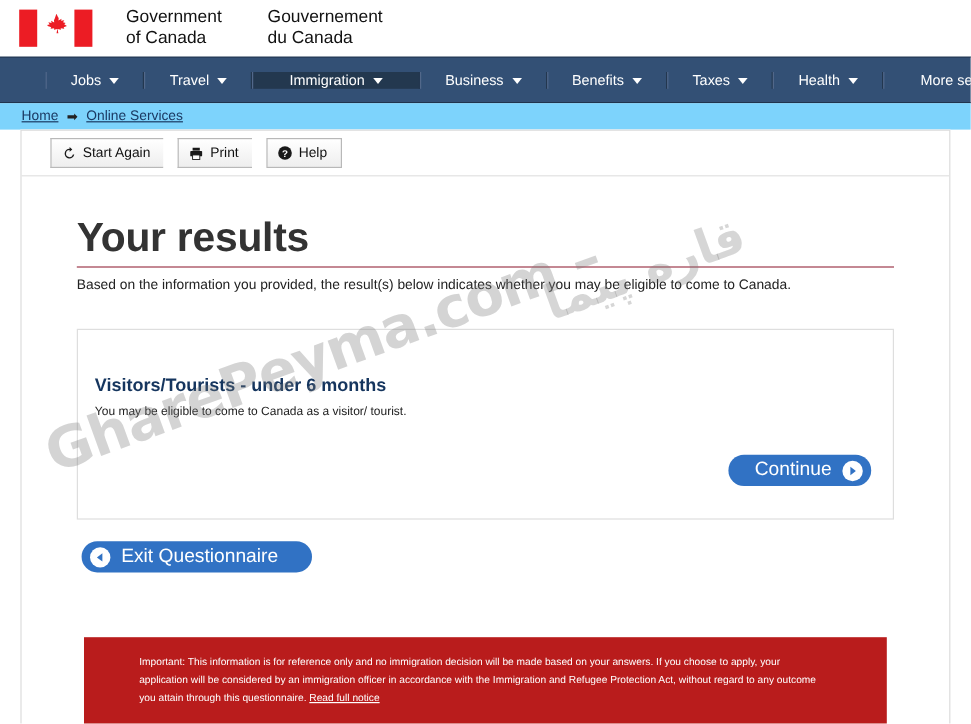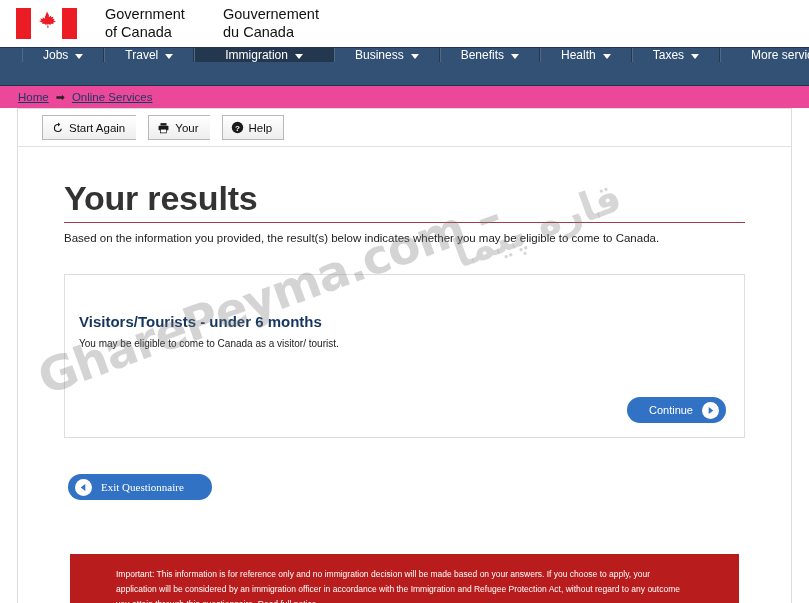--- a/index.html
+++ b/index.html
@@ -79,21 +79,22 @@
   .wordmark .en { width: 110px; }
   .wordmark .fr { margin-left: 8px; }
 
   
   .mainnav {
     display: flex;
     height: 37px;
     background: #335075;
     border-top: 1px solid #20344d;
     border-bottom: 1px solid #20344d;
-    align-items: flex-start;
+    align-items: center;
+    padding-left: 16px;
   }
   .nav-pad-left { width: 22px; flex: 0 0 auto; }
   .navitem {
     display: flex;
     align-items: center;
     justify-content: center;
     gap: 7px;
     color: #ffffff;
     font-size: 12px;
     padding: 0 20px;
@@ -117,21 +118,21 @@
   }
 
   
   .breadcrumb {
     height: 22px;
     display: flex;
     align-items: center;
     gap: 7px;
     padding-left: 18px;
     font-size: 11.5px;
-    background: #ec4899;
+    background: #7dd3fc;
   }
   .breadcrumb a {
     color: #1b3a63;
     text-decoration: underline;
     cursor: pointer;
   }
   .bc-arrow { color: #222; font-size: 11px; }
 
   
   .page-wrap {
@@ -226,29 +227,28 @@
 
   
   .pill {
     display: inline-flex;
     align-items: center;
     gap: 9px;
     background: #3172c4;
     color: #ffffff;
     border: none;
     border-radius: 14px;
-    font-size: 11px;
+    font-size: 16px;
     padding: 0 12px;
     height: 26px;
     cursor: pointer;
     font-family: "Liberation Sans", sans-serif;
-    margin-top: 18px;
   }
   .pill.continue { padding-right: 7px; padding-left: 22px; }
-  .pill.exit { padding-left: 7px; padding-right: 28px; font-family: Liberation Serif, serif; }
+  .pill.exit { padding-left: 7px; padding-right: 28px; }
   .circ {
     width: 17px;
     height: 17px;
     border-radius: 50%;
     background: #ffffff;
     display: inline-flex;
     align-items: center;
     justify-content: center;
     flex: 0 0 auto;
   }
@@ -361,26 +361,26 @@
     <span>Business</span>
     <span class="caret"></span>
   </div>
 
   <div class="navitem">
     <span>Benefits</span>
     <span class="caret"></span>
   </div>
 
   <div class="navitem">
+    <span>Taxes</span>
+    <span class="caret"></span>
+  </div>
+
+  <div class="navitem">
     <span>Health</span>
-    <span class="caret"></span>
-  </div>
-
-  <div class="navitem">
-    <span>Taxes</span>
     <span class="caret"></span>
   </div>
 
   <div class="navitem wide">
     <span>More services</span>
 
   </div>
 
 </div>
 
@@ -403,21 +403,21 @@
         <span>Start Again</span>
       </div>
       <div class="tbtn">
         <span class="tb-icon">
           <svg width="13" height="12" viewBox="0 0 16 16" aria-hidden="true">
             <rect x="4" y="1.5" width="8" height="3.2" fill="#1a1a1a"></rect>
             <rect x="1.4" y="5" width="13.2" height="6" rx="1" fill="#1a1a1a"></rect>
             <rect x="4" y="9.5" width="8" height="5" fill="#ffffff" stroke="#1a1a1a" stroke-width="1"></rect>
           </svg>
         </span>
-        <span>Your</span>
+        <span>Print</span>
       </div>
       <div class="tbtn">
         <span class="tb-icon">
           <svg width="13" height="13" viewBox="0 0 16 16" aria-hidden="true">
             <circle cx="8" cy="8" r="7" fill="#1a1a1a"></circle>
             <text x="8" y="12" font-size="10" font-family="Liberation Sans, sans-serif" font-weight="bold" fill="#ffffff" text-anchor="middle">?</text>
           </svg>
         </span>
         <span>Help</span>
       </div>

